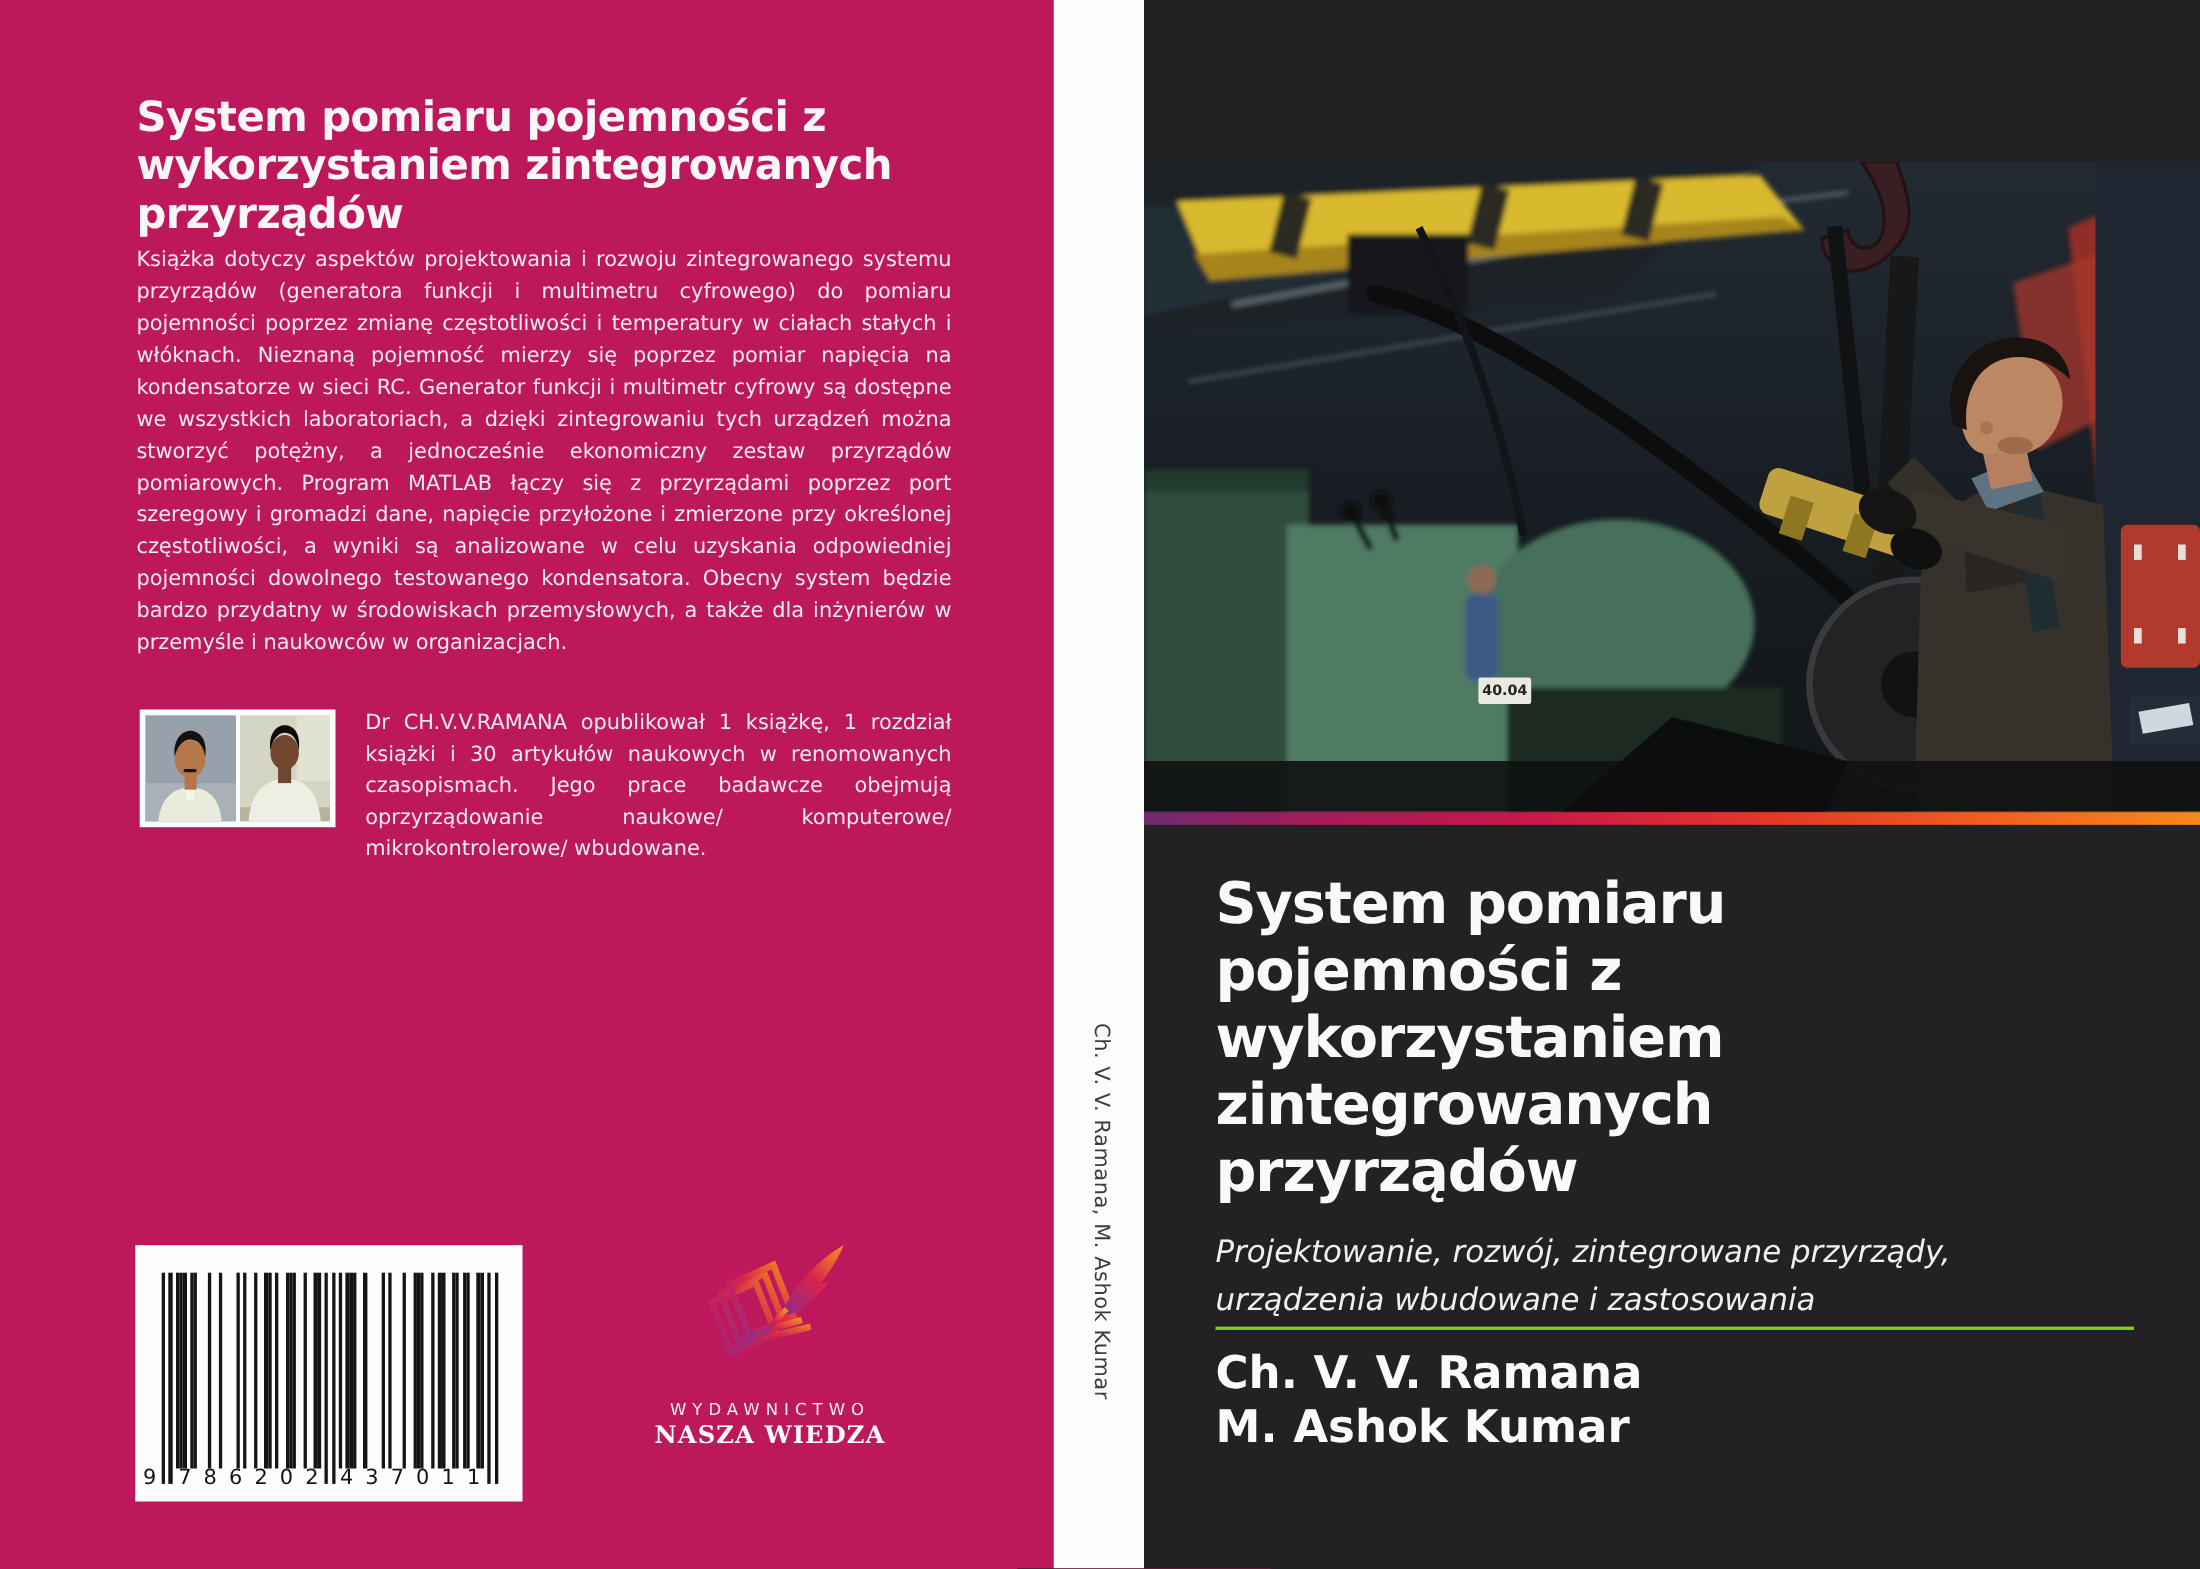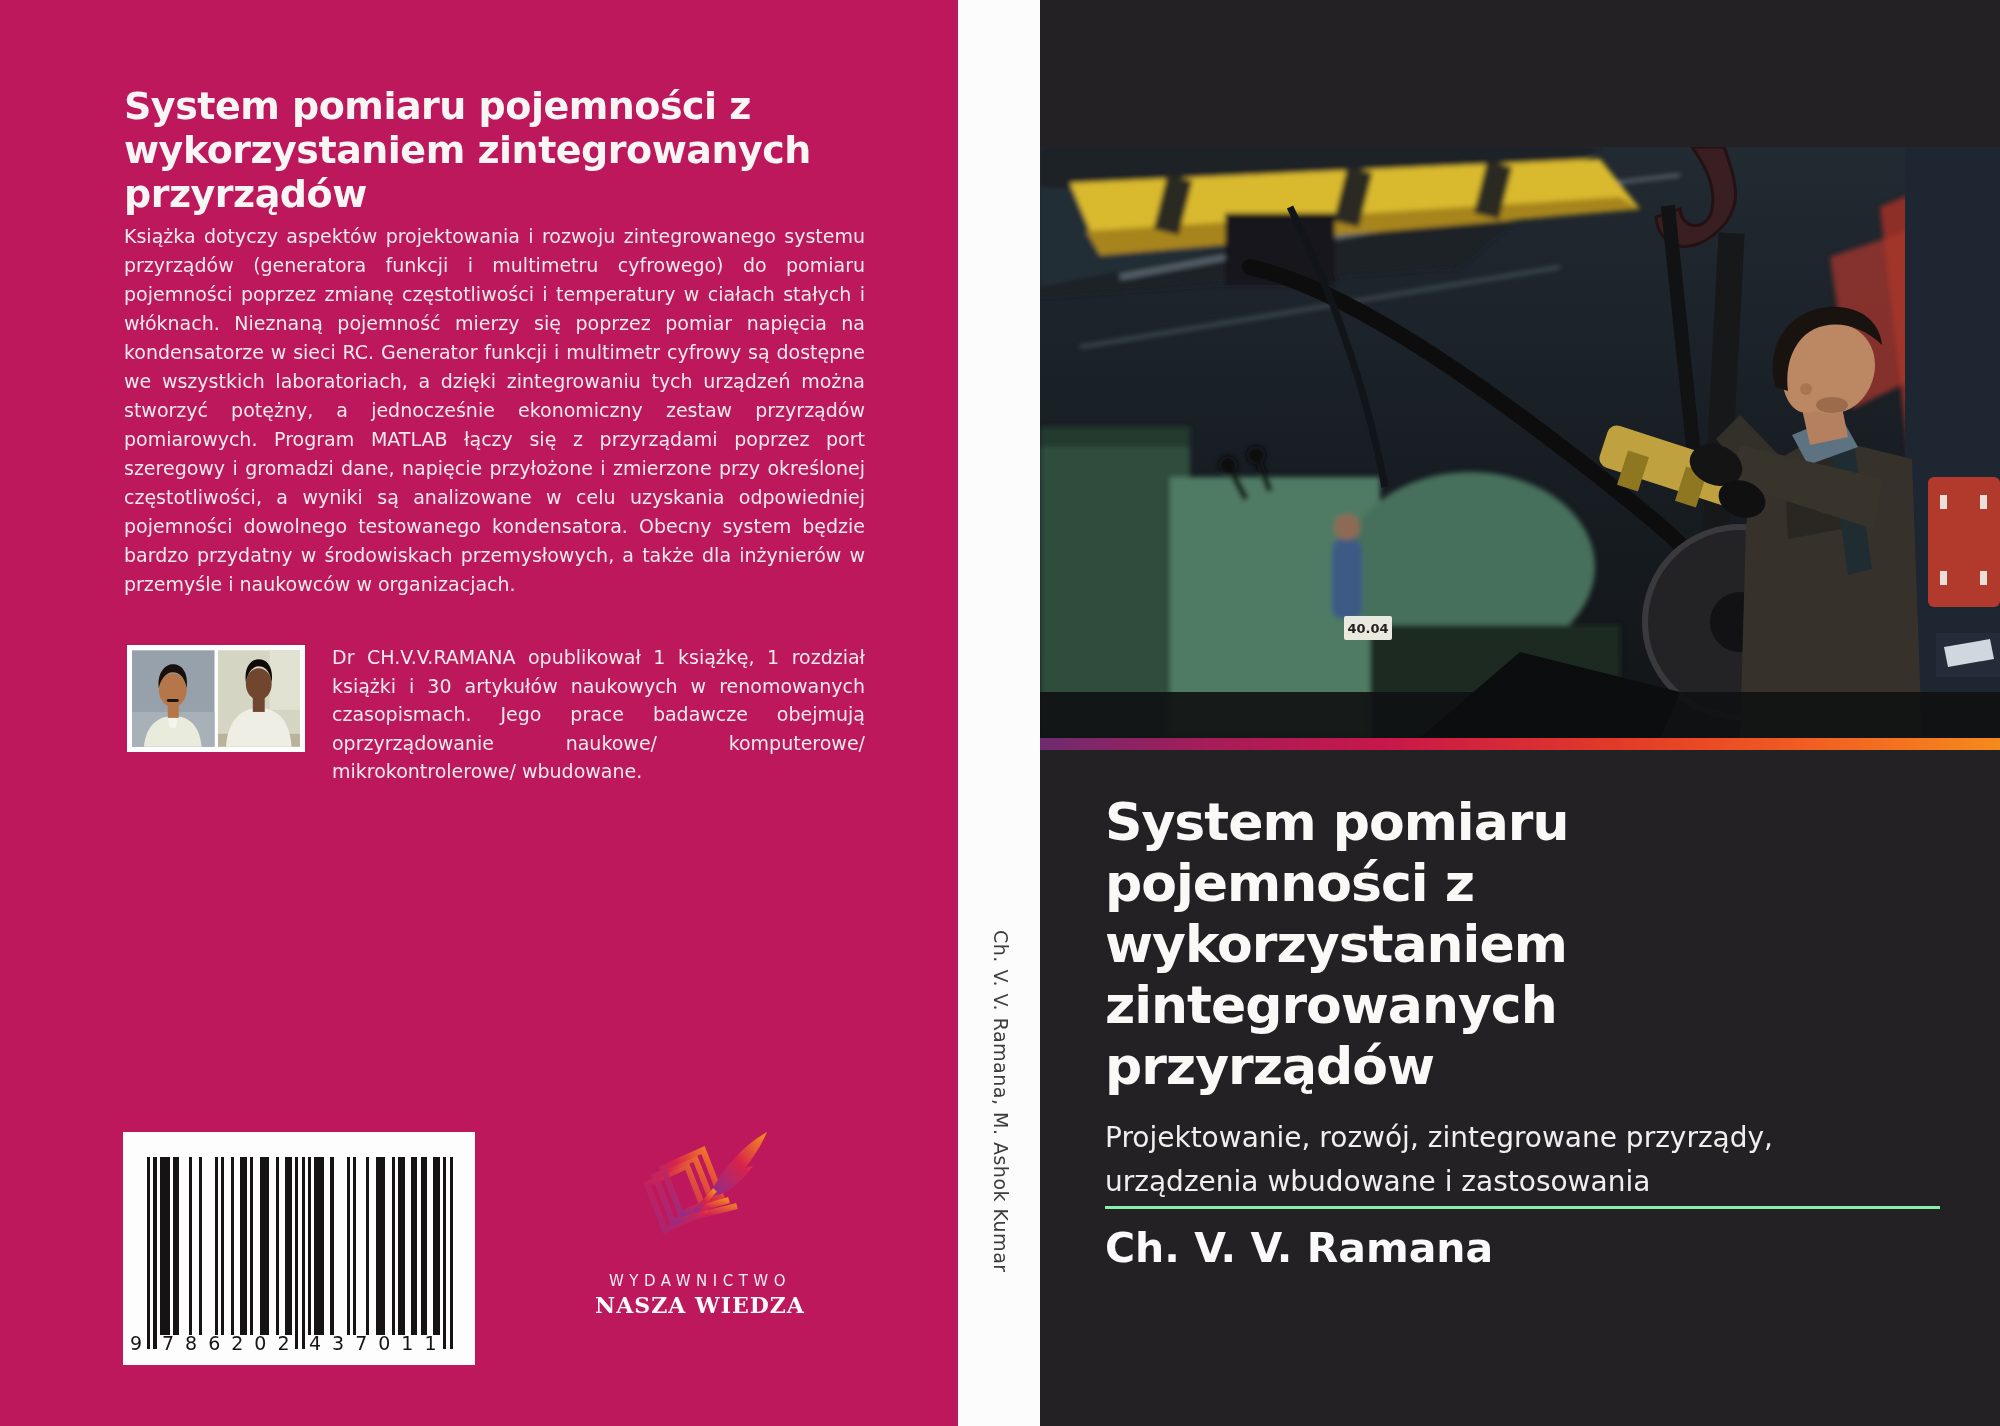--- a/index.html
+++ b/index.html
@@ -41,22 +41,22 @@
   
   .front{position:absolute;left:1040px;top:0;width:960px;height:1426px;background:#242124;}
   .cover-photo{position:absolute;left:0;top:147px;width:960px;height:591px;}
   .machine-label{position:absolute;left:304px;top:592px;width:48px;height:24px;background:#e9e9e0;
                  color:#24211f;font-size:13px;font-weight:bold;display:flex;align-items:center;
                  justify-content:center;border-radius:2px;margin-top:24px;}
   .grad-bar{position:absolute;left:0;top:738px;width:960px;height:12px;
             background:linear-gradient(90deg,#6e2b70 0%,#a21d5a 16%,#c8174a 36%,#e23a28 60%,#f05a22 78%,#f58a1d 100%);}
   .front-title{position:absolute;left:65px;top:792px;font-size:52px;font-weight:bold;line-height:61px;
                letter-spacing:-1px;color:#faf9f8;}
-  .front-subtitle{position:absolute;left:65px;top:1116px;width:835px;font-size:28px;
-                  line-height:44px;color:#f0efee;border-bottom:3px solid #86efac;padding-bottom:2px;}
+  .front-subtitle{position:absolute;left:65px;top:1116px;width:835px;font-size:28px;font-style:italic;
+                  line-height:44px;color:#f0efee;border-bottom:3px solid #84cc16;padding-bottom:2px;}
   .front-authors{position:absolute;left:65px;top:1224px;font-size:41px;font-weight:bold;line-height:49px;
                  color:#fbfafa;}
 </style>
 </head>
 <body>
 
 <div id="cover">
 
   <div>
     <div class="back-title">
@@ -313,15 +313,16 @@
       <div>przyrządów</div>
     </div>
 
     <div class="front-subtitle">
       <div>Projektowanie, rozwój, zintegrowane przyrządy,</div>
       <div>urządzenia wbudowane i zastosowania</div>
     </div>
 
     <div class="front-authors">
       <div>Ch. V. V. Ramana</div>
+      <div>M. Ashok Kumar</div>
     </div>
   </div>
 </div>
 
 </body></html>

